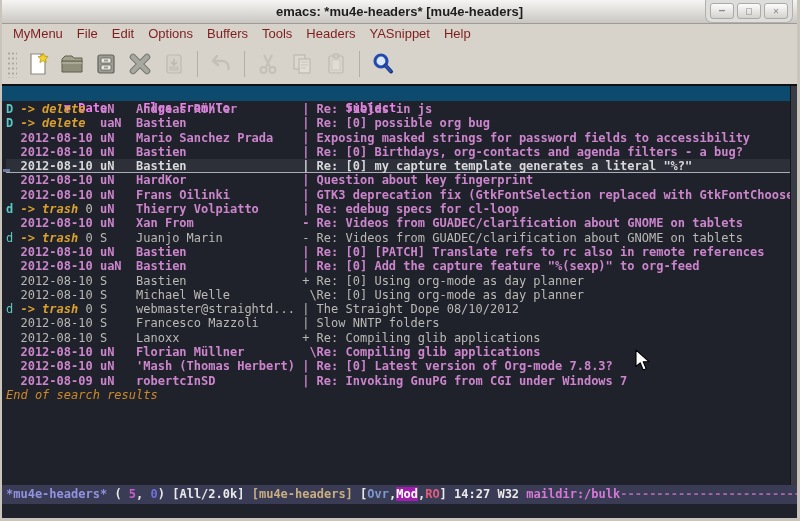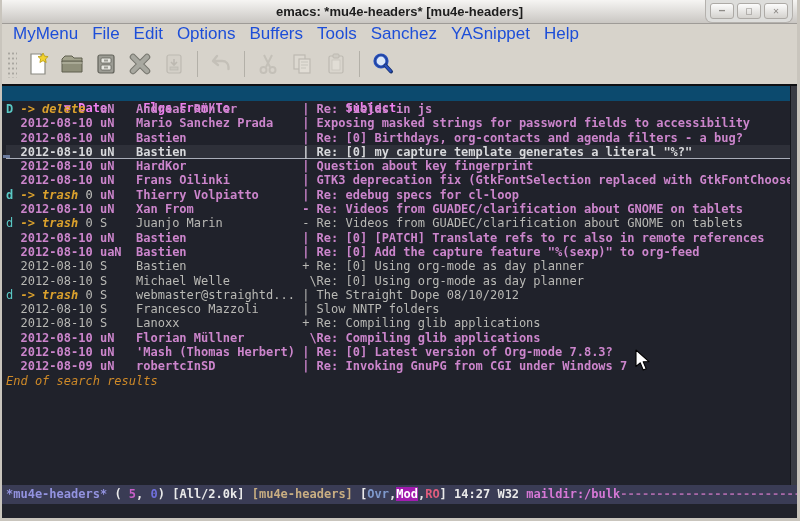--- a/index.html
+++ b/index.html
@@ -19,21 +19,21 @@
                  border:1px solid #b4b1ad; border-top:none; border-radius:0 0 7px 7px;
                  display:flex; align-items:center; gap:3px; padding:2px 4px 3px 4px; }
   .win-btn { width:24px; height:16px; background:linear-gradient(#fcfcfc,#d4d2ce);
              border:1px solid #adaaa6; border-radius:3px; color:#8f8c88;
              font-size:10px; font-weight:bold; display:flex; align-items:center; justify-content:center;
              font-family:"DejaVu Sans Mono", monospace; }
 
   
   .menubar { height:19px; display:flex; align-items:center; padding-left:4px;
              background:#d7d3cb; }
-  .menu-item { font-size:17px; color:#1d4ed8; padding:2px 7px; }
+  .menu-item { font-size:13px; color:#7f1d1d; padding:2px 7px; }
 
   
   .toolbar { height:41px; display:flex; align-items:center; background:#d7d3cb; padding-left:2px; }
   .grip { width:11px; height:28px; margin:0 4px 0 2px;
           background-image:radial-gradient(circle, #a9a6a0 1px, rgba(0,0,0,0) 1.2px);
           background-size:4px 5px; background-position:1px 1px; }
   .tool-btn { width:34px; height:32px; display:flex; align-items:center; justify-content:center; }
   .tool-sep { width:1px; height:26px; background:#b3b0a8; margin:0 6px; }
   .disabled { opacity:0.42; }
 
@@ -102,21 +102,21 @@
     </div>
   </div>
 
   <div class="menubar" id="menubar">
       <span class="menu-item">MyMenu</span>
       <span class="menu-item">File</span>
       <span class="menu-item">Edit</span>
       <span class="menu-item">Options</span>
       <span class="menu-item">Buffers</span>
       <span class="menu-item">Tools</span>
-      <span class="menu-item">Sanchez</span>
+      <span class="menu-item">Headers</span>
       <span class="menu-item">YASnippet</span>
       <span class="menu-item">Help</span>
     </div>
 
   <div class="toolbar">
     <div class="grip"></div>
 
     <div class="tool-btn">
       <svg width="26" height="26" viewBox="0 0 26 26">
         <path d="M6 3 h10 l4 4 v16 H6 z" fill="#ffffff" stroke="#8a8a82" stroke-width="1.2"></path>
@@ -205,20 +205,21 @@
   </div>
 
   <div class="emacs">
 
     <div class="header-line">
       <span class="hcol w-mark"> </span><span class="hcol w-date">▼ Date</span><span class="hcol w-flags">Flgs</span><span class="hcol w-from">From/To</span><span class="hcol">Subject</span>
     </div>
 
     <div class="rows" id="rows">
         <div class="mrow unread action"><span class="c-mark">D</span><span class="c-date"><span class="d-main">-&gt; delete</span><span class="d-suffix"></span></span><span class="c-flags">uN</span><span class="c-from">Andreas Röhler</span><span class="c-thread">|</span><span class="c-subject">Re: fields in js</span></div>
+        <div class="mrow unread action"><span class="c-mark">D</span><span class="c-date"><span class="d-main">-&gt; delete</span><span class="d-suffix"></span></span><span class="c-flags">uaN</span><span class="c-from">Bastien</span><span class="c-thread">|</span><span class="c-subject">Re: [0] possible org bug</span></div>
         <div class="mrow unread"><span class="c-mark"></span><span class="c-date"><span class="d-main">2012-08-10</span><span class="d-suffix"></span></span><span class="c-flags">uN</span><span class="c-from">Mario Sanchez Prada</span><span class="c-thread">|</span><span class="c-subject">Exposing masked strings for password fields to accessibility</span></div>
         <div class="mrow unread"><span class="c-mark"></span><span class="c-date"><span class="d-main">2012-08-10</span><span class="d-suffix"></span></span><span class="c-flags">uN</span><span class="c-from">Bastien</span><span class="c-thread">|</span><span class="c-subject">Re: [0] Birthdays, org-contacts and agenda filters - a bug?</span></div>
         <div class="mrow unread current"><span class="c-mark"></span><span class="c-date"><span class="d-main">2012-08-10</span><span class="d-suffix"></span></span><span class="c-flags">uN</span><span class="c-from">Bastien</span><span class="c-thread">|</span><span class="c-subject">Re: [0] my capture template generates a literal "%?"</span><span class="point-box"></span></div>
         <div class="mrow unread"><span class="c-mark"></span><span class="c-date"><span class="d-main">2012-08-10</span><span class="d-suffix"></span></span><span class="c-flags">uN</span><span class="c-from">HardKor</span><span class="c-thread">|</span><span class="c-subject">Question about key fingerprint</span></div>
         <div class="mrow unread"><span class="c-mark"></span><span class="c-date"><span class="d-main">2012-08-10</span><span class="d-suffix"></span></span><span class="c-flags">uN</span><span class="c-from">Frans Oilinki</span><span class="c-thread">|</span><span class="c-subject">GTK3 deprecation fix (GtkFontSelection replaced with GtkFontChooser)</span></div>
         <div class="mrow unread action"><span class="c-mark">d</span><span class="c-date"><span class="d-main">-&gt; trash</span><span class="d-suffix"> 0</span></span><span class="c-flags">uN</span><span class="c-from">Thierry Volpiatto</span><span class="c-thread">|</span><span class="c-subject">Re: edebug specs for cl-loop</span></div>
         <div class="mrow unread"><span class="c-mark"></span><span class="c-date"><span class="d-main">2012-08-10</span><span class="d-suffix"></span></span><span class="c-flags">uN</span><span class="c-from">Xan From</span><span class="c-thread">-</span><span class="c-subject">Re: Videos from GUADEC/clarification about GNOME on tablets</span></div>
         <div class="mrow read action"><span class="c-mark">d</span><span class="c-date"><span class="d-main">-&gt; trash</span><span class="d-suffix"> 0</span></span><span class="c-flags">S</span><span class="c-from">Juanjo Marin</span><span class="c-thread">-</span><span class="c-subject">Re: Videos from GUADEC/clarification about GNOME on tablets</span></div>
         <div class="mrow unread"><span class="c-mark"></span><span class="c-date"><span class="d-main">2012-08-10</span><span class="d-suffix"></span></span><span class="c-flags">uN</span><span class="c-from">Bastien</span><span class="c-thread">|</span><span class="c-subject">Re: [0] [PATCH] Translate refs to rc also in remote references</span></div>
         <div class="mrow unread"><span class="c-mark"></span><span class="c-date"><span class="d-main">2012-08-10</span><span class="d-suffix"></span></span><span class="c-flags">uaN</span><span class="c-from">Bastien</span><span class="c-thread">|</span><span class="c-subject">Re: [0] Add the capture feature "%(sexp)" to org-feed</span></div>

